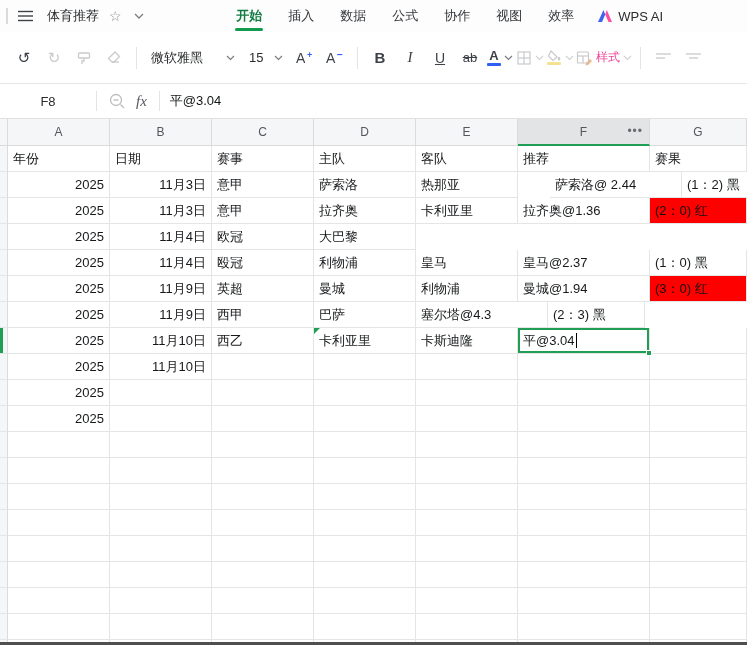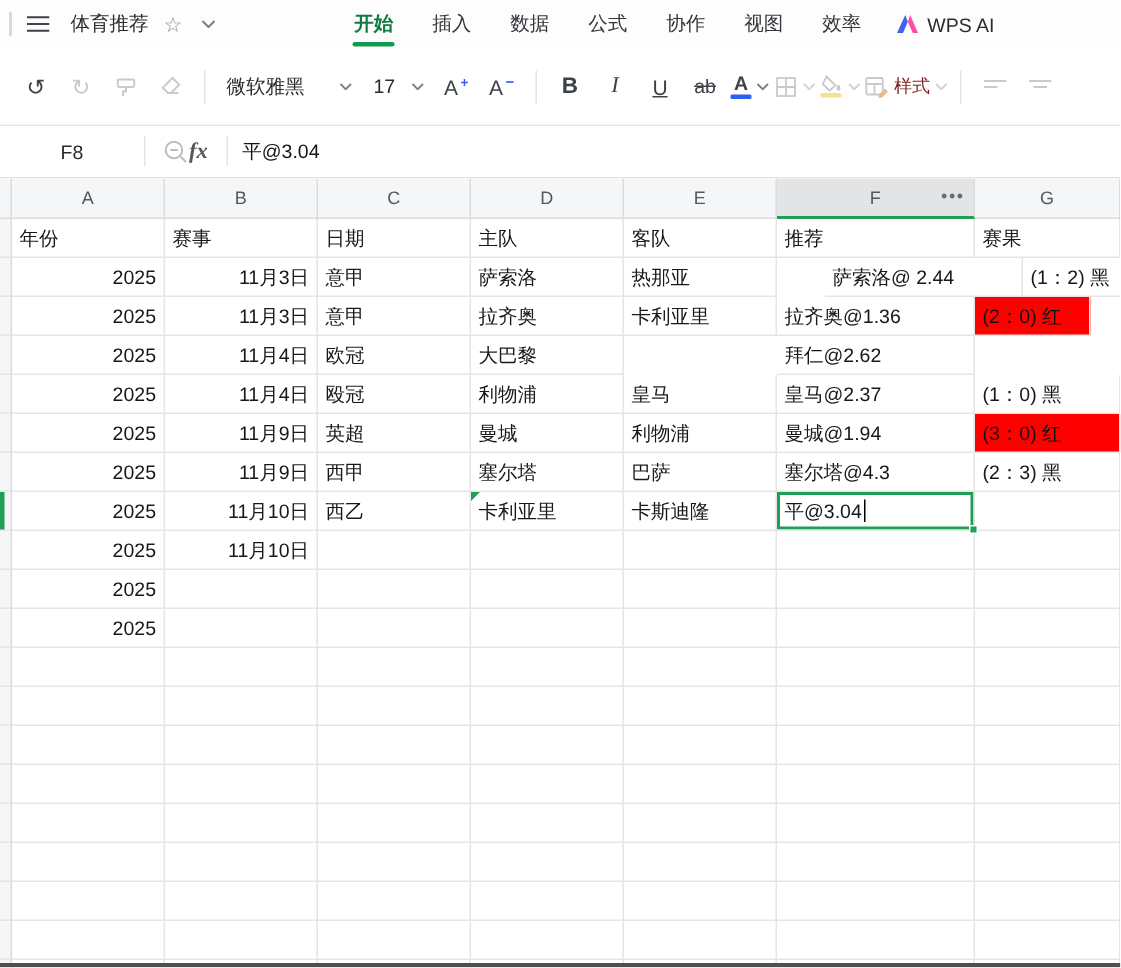--- a/index.html
+++ b/index.html
@@ -28,27 +28,27 @@
   .font-name { width:96px; justify-content:space-between; padding:0 6px; font-size:13px; color:#2a2c2e; }
   .font-size { width:46px; justify-content:space-between; padding:0 6px; font-size:13px; color:#2a2c2e; }
   .glyph-b { font-weight:bold; font-size:15px; }
   .glyph-i { font-style:italic; font-family:"Liberation Serif",serif; font-size:15px; }
   .glyph-u { text-decoration:underline; font-size:14px; }
   .glyph-ab { text-decoration:line-through; font-size:13px; }
   .fc-stack { display:flex; flex-direction:column; align-items:center; line-height:1; }
   .fc-stack .letter { font-size:13px; font-weight:bold; }
   .fc-bar { width:14px; height:3px; margin-top:1px; border-radius:1px; }
   .chev { display:inline-block; }
-  .style-label { font-size:12px; color:#7f1d1d; }
+  .style-label { font-size:12px; color:#ec4899; }
 
   
   .formula-bar { height:35px; display:flex; align-items:center; border-bottom:1px solid #dfe1e3; background:#fff; }
   .name-box { width:96px; display:flex; align-items:center; justify-content:center; font-size:13px; color:#2a2c2e; height:100%; cursor:text; }
   .fb-divider { width:1px; height:20px; background:#e3e4e6; }
-  .fb-icons { display:flex; align-items:flex-end; padding:0 12px;font-weight:bold; }
+  .fb-icons { display:flex; align-items:flex-end; gap:10px; padding:0 12px; }
   .fx { font-style:italic; font-family:"Liberation Serif",serif; font-size:15px; color:#55585c; cursor:pointer; }
   .fb-value { margin-left:10px; font-size:13px; color:#121416; flex:1; cursor:text; }
 
   
   .grid { position:relative; width:747px; height:526px; overflow:hidden; background:#fff; }
   .hdr-row { display:flex; height:27px; }
   .col-h { flex:0 0 auto; background:#f5f6f7; border-right:1px solid #d9dbdd; border-bottom:1px solid #d9dbdd; display:flex; align-items:center; justify-content:center; font-size:12px; color:#54575b; position:relative; cursor:pointer; }
   .col-h.corner { background:#f5f6f7; }
   .col-h.selected { background:#e3e4e5; border-bottom:2px solid #1f9e54; }
   .col-h .dots { position:absolute; right:6px; top:50%; transform:translateY(-58%); color:#6a6d70; font-size:12px; letter-spacing:1px; }
@@ -143,21 +143,21 @@
     <div class="tb-divider"></div>
     <button class="tbtn font-name">
       <span>微软雅黑</span>
       <span class="chev">
           <svg width="9" height="6" viewBox="0 0 9 6">
             <polyline points="1,1 4.5,4.5 8,1" fill="none" stroke="#7a7d80" stroke-width="1.2"></polyline>
           </svg>
         </span>
     </button>
     <button class="tbtn font-size">
-      <span>17</span>
+      <span>15</span>
       <span class="chev">
           <svg width="9" height="6" viewBox="0 0 9 6">
             <polyline points="1,1 4.5,4.5 8,1" fill="none" stroke="#7a7d80" stroke-width="1.2"></polyline>
           </svg>
         </span>
     </button>
     <button class="tbtn">
       <span>
           <svg width="20" height="16" viewBox="0 0 20 16">
             <text x="1" y="13" font-size="14" fill="#3e4248">A</text>
@@ -280,24 +280,24 @@
         <div class="col-h selected" style="width: 132px;">F<span class="dots">•••</span></div>
         <div class="col-h" style="width: 97px;">G</div>
       </div>
     <div id="grid-body">
         <div class="g-row">
           <div class="strip" style="width: 8px;"></div>
           <div class="cell" style="width: 102px;">
             <span>年份</span>
           </div>
           <div class="cell" style="width: 102px;">
+            <span>日期</span>
+          </div>
+          <div class="cell" style="width: 102px;">
             <span>赛事</span>
-          </div>
-          <div class="cell" style="width: 102px;">
-            <span>日期</span>
           </div>
           <div class="cell" style="width: 102px;">
             <span>主队</span>
           </div>
           <div class="cell" style="width: 102px;">
             <span>客队</span>
           </div>
           <div class="cell" style="width: 132px;">
             <span>推荐</span>
           </div>
@@ -342,44 +342,41 @@
           </div>
           <div class="cell" style="width: 102px;">
             <span>拉齐奥</span>
           </div>
           <div class="cell" style="width: 102px;">
             <span>卡利亚里</span>
           </div>
           <div class="cell" style="width: 132px;">
             <span>拉齐奥@1.36</span>
           </div>
-          <div class="cell red" style="width: 77px;">
+          <div class="cell red" style="width: 97px;">
             <span>(2：0) 红</span>
           </div>
         </div>
         <div class="g-row">
           <div class="strip" style="width: 8px;"></div>
           <div class="cell num" style="width: 102px;">
             <span>2025</span>
           </div>
           <div class="cell num" style="width: 102px;">
             <span>11月4日</span>
           </div>
           <div class="cell" style="width: 102px;">
             <span>欧冠</span>
           </div>
           <div class="cell" style="width: 102px;">
             <span>大巴黎</span>
           </div>
           <div class="cell" style="width: 102px; margin-top: 45px;">
             <span>拜仁</span>
           </div>
-          <div class="cell" style="width: 132px;">
-            <span>拜仁@2.62</span>
-          </div>
         </div>
         <div class="g-row">
           <div class="strip" style="width: 8px;"></div>
           <div class="cell num" style="width: 102px;">
             <span>2025</span>
           </div>
           <div class="cell num" style="width: 102px;">
             <span>11月4日</span>
           </div>
           <div class="cell" style="width: 102px;">
@@ -425,23 +422,20 @@
         <div class="g-row">
           <div class="strip" style="width: 8px;"></div>
           <div class="cell num" style="width: 102px;">
             <span>2025</span>
           </div>
           <div class="cell num" style="width: 102px;">
             <span>11月9日</span>
           </div>
           <div class="cell" style="width: 102px;">
             <span>西甲</span>
-          </div>
-          <div class="cell" style="width: 102px;">
-            <span>塞尔塔</span>
           </div>
           <div class="cell" style="width: 102px;">
             <span>巴萨</span>
           </div>
           <div class="cell" style="width: 132px;">
             <span>塞尔塔@4.3</span>
           </div>
           <div class="cell" style="width: 97px;">
             <span>(2：3) 黑</span>
           </div>

